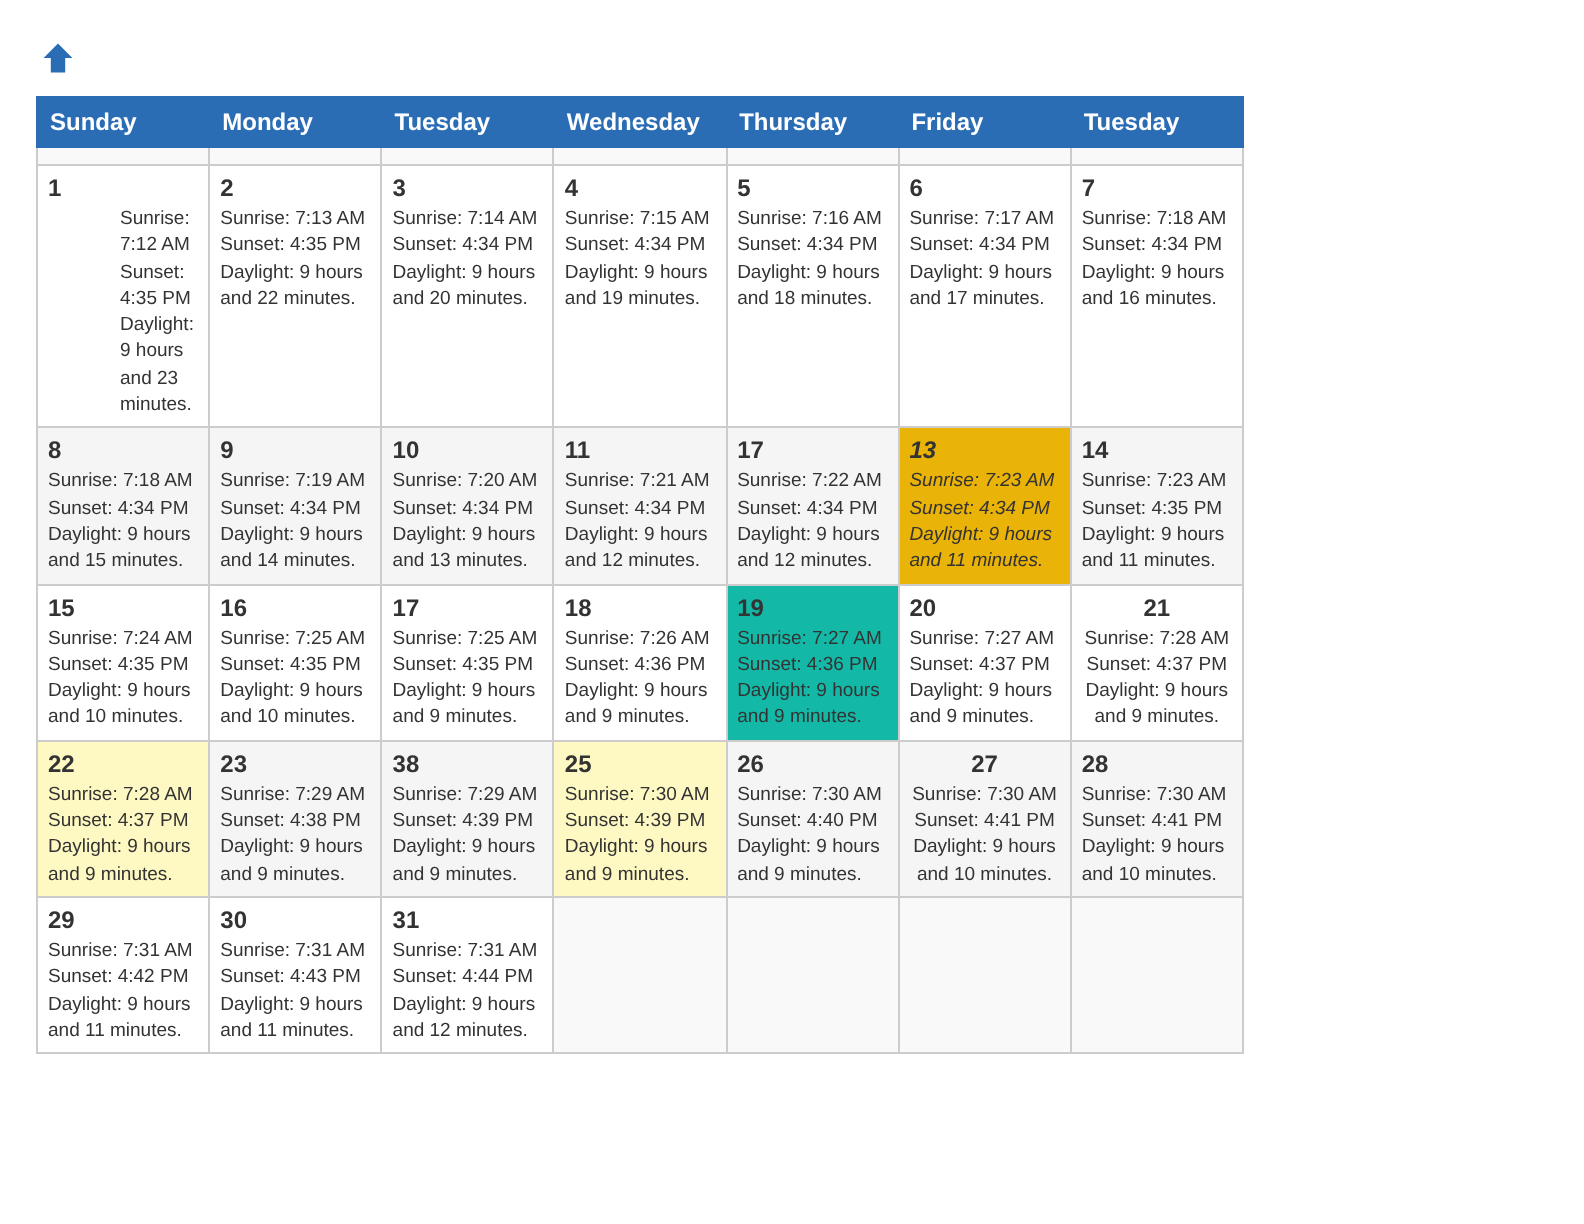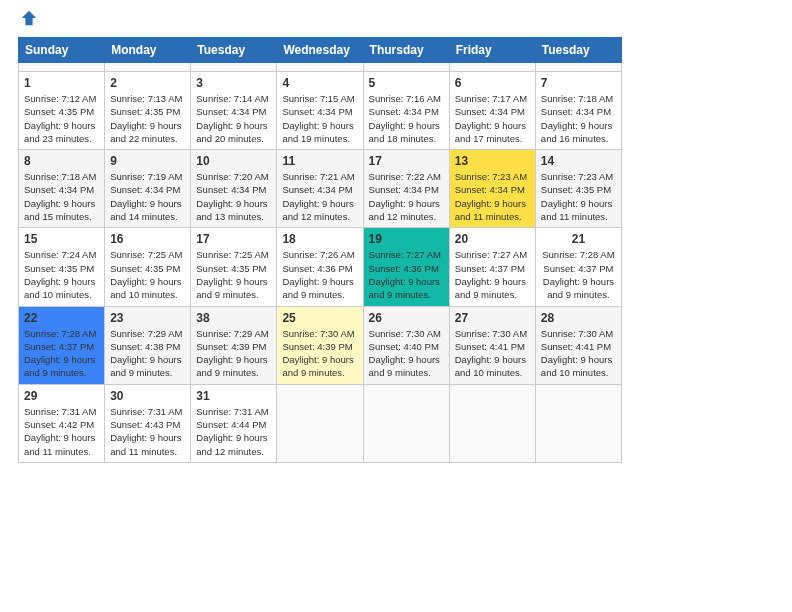--- a/index.html
+++ b/index.html
@@ -6,21 +6,21 @@
     body {
       font-family: Arial, sans-serif;
       background: #fff;
       width: 792px;
       height: 612px;
       overflow: hidden;
     }
     .page {
       width: 640px;
       height: 612px;
-      padding: 9px 18px 12px 18px;
+      padding: 20px 18px 12px 18px;
       background: #fff;
     }
     .header {
       display: flex;
       justify-content: space-between;
       align-items: flex-start;
       margin-bottom: 10px;
     }
     .logo {
       display: flex;
@@ -140,21 +140,21 @@
           <td class="empty-cell"></td>
           <td class="empty-cell"></td>
           <td class="empty-cell"></td>
           <td class="empty-cell"></td>
           <td class="empty-cell"></td>
           <td class="empty-cell"></td>
         </tr>
         <tr>
           <td style="background: rgb(255, 255, 255);">
             <span class="day-num">1</span>
-            <div class="day-info" style="white-space: pre-line;">Sunrise: 7:12 AM
+            <div class="day-info" style="white-space: pre-line; margin-left: 36px;">Sunrise: 7:12 AM
 Sunset: 4:35 PM
 Daylight: 9 hours and 23 minutes.</div>
           </td>
           <td style="background: rgb(255, 255, 255);">
             <span class="day-num">2</span>
             <div class="day-info" style="white-space: pre-line;">Sunrise: 7:13 AM
 Sunset: 4:35 PM
 Daylight: 9 hours and 22 minutes.</div>
           </td>
           <td style="background: rgb(255, 255, 255);">
@@ -212,21 +212,21 @@
             <div class="day-info" style="white-space: pre-line;">Sunrise: 7:21 AM
 Sunset: 4:34 PM
 Daylight: 9 hours and 12 minutes.</div>
           </td>
           <td style="background: rgb(245, 245, 245);">
             <span class="day-num">17</span>
             <div class="day-info" style="white-space: pre-line;">Sunrise: 7:22 AM
 Sunset: 4:34 PM
 Daylight: 9 hours and 12 minutes.</div>
           </td>
-          <td style="background: #fde047;">
+          <td style="background: #eab308; font-style: italic;">
             <span class="day-num">13</span>
             <div class="day-info" style="white-space: pre-line;">Sunrise: 7:23 AM
 Sunset: 4:34 PM
 Daylight: 9 hours and 11 minutes.</div>
           </td>
           <td style="background: rgb(245, 245, 245);">
             <span class="day-num">14</span>
             <div class="day-info" style="white-space: pre-line;">Sunrise: 7:23 AM
 Sunset: 4:35 PM
 Daylight: 9 hours and 11 minutes.</div>
@@ -270,21 +270,21 @@
 Daylight: 9 hours and 9 minutes.</div>
           </td>
           <td style="background: rgb(255, 255, 255); text-align: center;">
             <span class="day-num">21</span>
             <div class="day-info" style="white-space: pre-line;">Sunrise: 7:28 AM
 Sunset: 4:37 PM
 Daylight: 9 hours and 9 minutes.</div>
           </td>
         </tr>
         <tr>
-          <td style="background: #3b82f6;">
+          <td style="background: #fef9c3;">
             <span class="day-num">22</span>
             <div class="day-info" style="white-space: pre-line;">Sunrise: 7:28 AM
 Sunset: 4:37 PM
 Daylight: 9 hours and 9 minutes.</div>
           </td>
           <td style="background: rgb(245, 245, 245);">
             <span class="day-num">23</span>
             <div class="day-info" style="white-space: pre-line;">Sunrise: 7:29 AM
 Sunset: 4:38 PM
 Daylight: 9 hours and 9 minutes.</div>
@@ -300,21 +300,21 @@
             <div class="day-info" style="white-space: pre-line;">Sunrise: 7:30 AM
 Sunset: 4:39 PM
 Daylight: 9 hours and 9 minutes.</div>
           </td>
           <td style="background: rgb(245, 245, 245);">
             <span class="day-num">26</span>
             <div class="day-info" style="white-space: pre-line;">Sunrise: 7:30 AM
 Sunset: 4:40 PM
 Daylight: 9 hours and 9 minutes.</div>
           </td>
-          <td style="background: rgb(245, 245, 245);">
+          <td style="background: rgb(245, 245, 245); text-align: center;">
             <span class="day-num">27</span>
             <div class="day-info" style="white-space: pre-line;">Sunrise: 7:30 AM
 Sunset: 4:41 PM
 Daylight: 9 hours and 10 minutes.</div>
           </td>
           <td style="background: rgb(245, 245, 245);">
             <span class="day-num">28</span>
             <div class="day-info" style="white-space: pre-line;">Sunrise: 7:30 AM
 Sunset: 4:41 PM
 Daylight: 9 hours and 10 minutes.</div>

